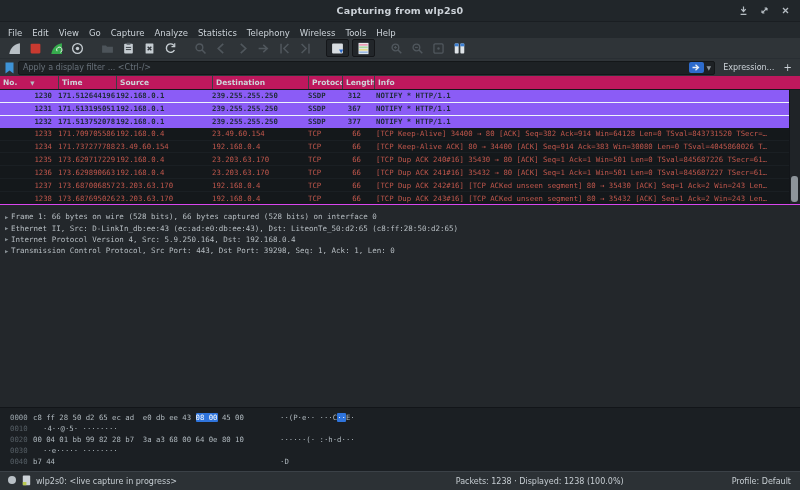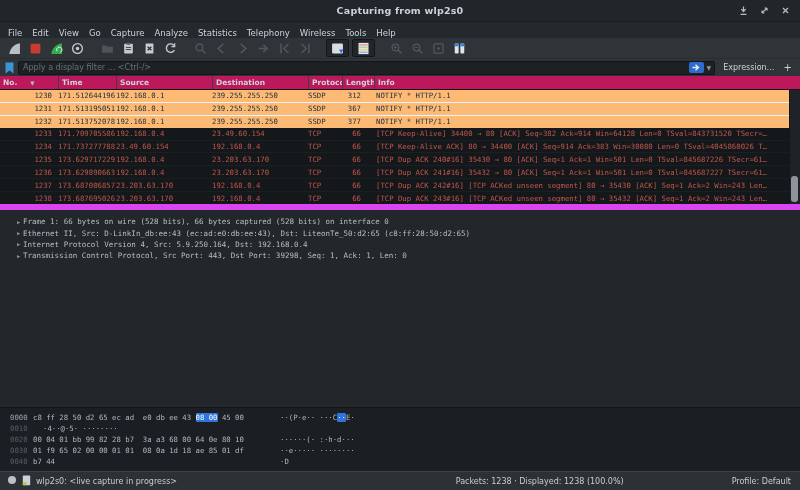--- a/index.html
+++ b/index.html
@@ -46,29 +46,29 @@
   .hc{display:flex;align-items:center;padding-left:3px;border-left:1px solid #3a4045;overflow:hidden;white-space:nowrap;}
   .hc:first-child{border-left:none;}
   .sortarr{font-size:5.5px;color:#b4bcc2;margin-left:13px;}
   .plist{height:114px;position:relative;background:#16191c;flex:0 0 auto;}
   .prows{position:absolute;top:0;left:0;right:11px;bottom:0;display:flex;flex-direction:column;}
   .prow{flex:1;align-items:center;font-family:"DejaVu Sans Mono",monospace;font-size:7.3px;overflow:hidden;}
   .prow .c{overflow:hidden;white-space:nowrap;}
   .c.no{text-align:right;padding-right:6px;}
   .c.len{text-align:right;padding-right:13px;}
   .c.info{padding-left:2px;}
-  .prow.ssdp{background:#fdba74;color:#1e2b38;}
+  .prow.ssdp{background:#8b5cf6;color:#1e2b38;font-weight:bold;}
   .prow.ssdp + .prow.ssdp{border-top:1px solid #edf3fb;}
   .prow.badtcp{background:#14181b;color:#c1574c;}
   .prow.badtcp + .prow.badtcp{border-top:1px solid #1a1f23;}
   .ptrack{position:absolute;top:0;right:0;bottom:0;width:11px;background:#1f2327;border-left:1px solid #121519;}
   .pthumb{position:absolute;right:2px;top:86px;width:7px;height:26px;background:#8d949a;border-radius:3px;}
 
   
-  .details{height:203px;background:#23272b;border-top:6px solid #d946ef;padding-top:6px;flex:0 0 auto;padding-left:12px;}
+  .details{height:203px;background:#23272b;border-top:1px solid #d946ef;padding-top:6px;flex:0 0 auto;}
   .dline{height:11.4px;display:flex;align-items:center;color:#b7bec3;
     font-family:"DejaVu Sans Mono",monospace;font-size:7.5px;white-space:pre;overflow:hidden;}
   .dline .arr{width:11px;padding-left:5px;color:#878f95;font-size:5.5px;flex:0 0 auto;}
 
   
   .hexpane{height:64px;background:#1b1f23;border-top:1px solid #121519;padding-top:4px;flex:0 0 auto;
     font-family:"DejaVu Sans Mono",monospace;font-size:7.3px;}
   .hrow{height:11px;display:flex;align-items:center;white-space:pre;}
   .hoff{width:23px;margin-left:10px;color:#565f66;flex:0 0 auto;}
   .hoff.active{color:#9aa4ab;}
@@ -417,21 +417,20 @@
   </div>
 
   <div class="hrow">
     <span class="hoff">0020</span>
     <span class="hhex"><span>00 04 01 bb 99 82 28 b7  3a a3 68 00 64 0e 80 10</span><span class="sel"></span><span></span></span>
     <span class="hascii"><span>······(· :·h·d···</span><span class="sel"></span><span></span></span>
   </div>
 
   <div class="hrow">
     <span class="hoff">0030</span>
-    <span class="hhex"><span>01 f9 65 02 00 00 01 01  08 0a 1d 18 ae 85 01 df</span><span class="sel"></span><span></span></span>
     <span class="hascii"><span>··e····· ········</span><span class="sel"></span><span></span></span>
   </div>
 
   <div class="hrow">
     <span class="hoff">0040</span>
     <span class="hhex"><span>b7 44</span><span class="sel"></span><span></span></span>
     <span class="hascii"><span>·D</span><span class="sel"></span><span></span></span>
   </div>
 </div>
 

